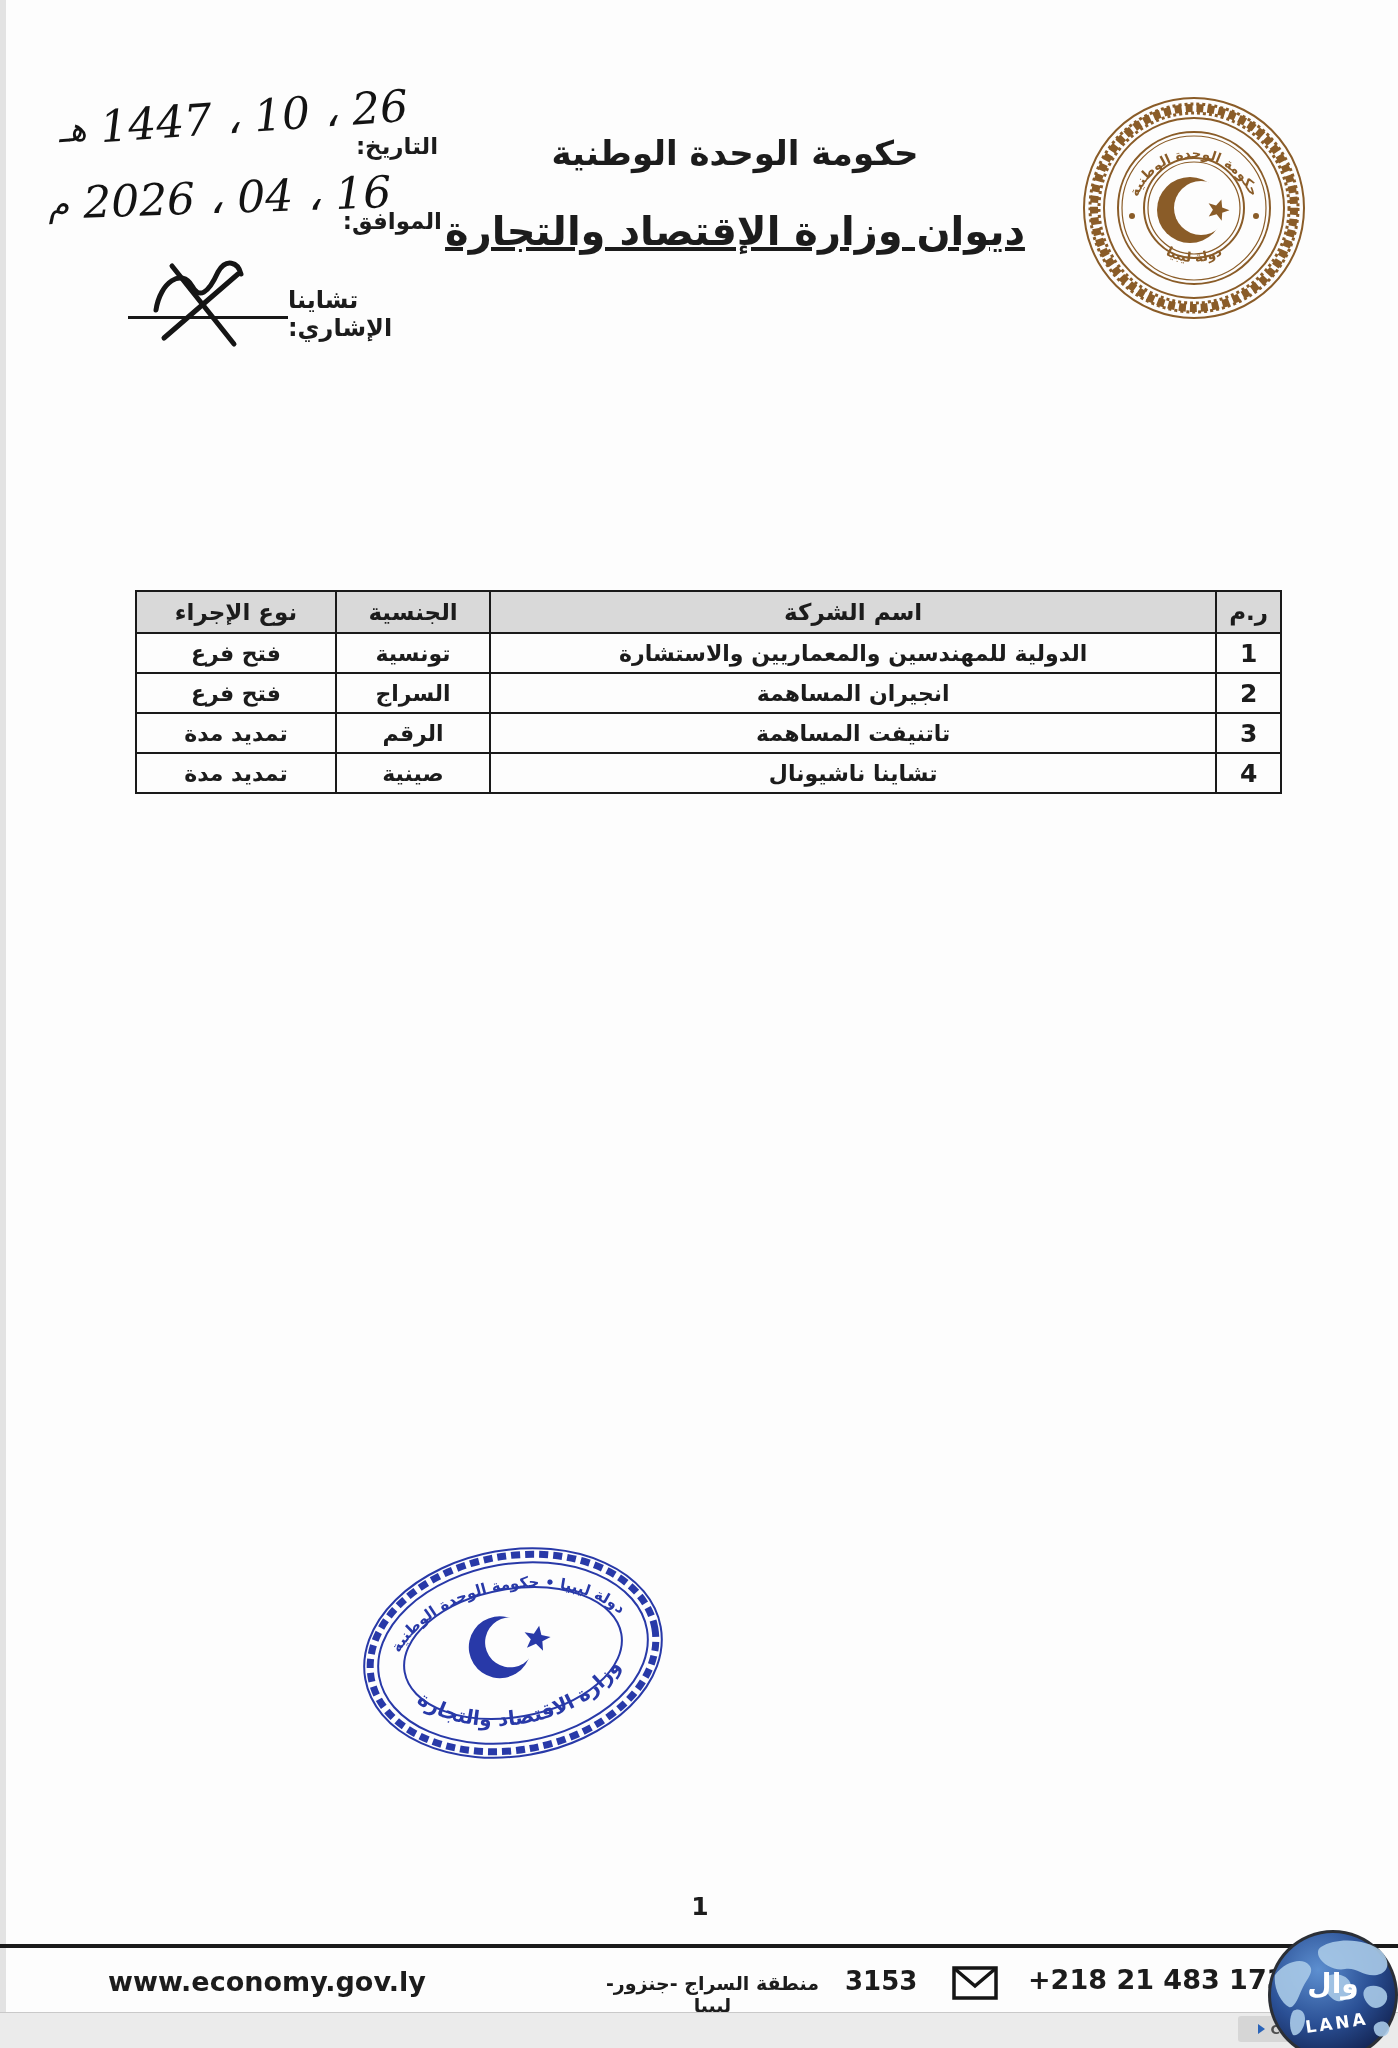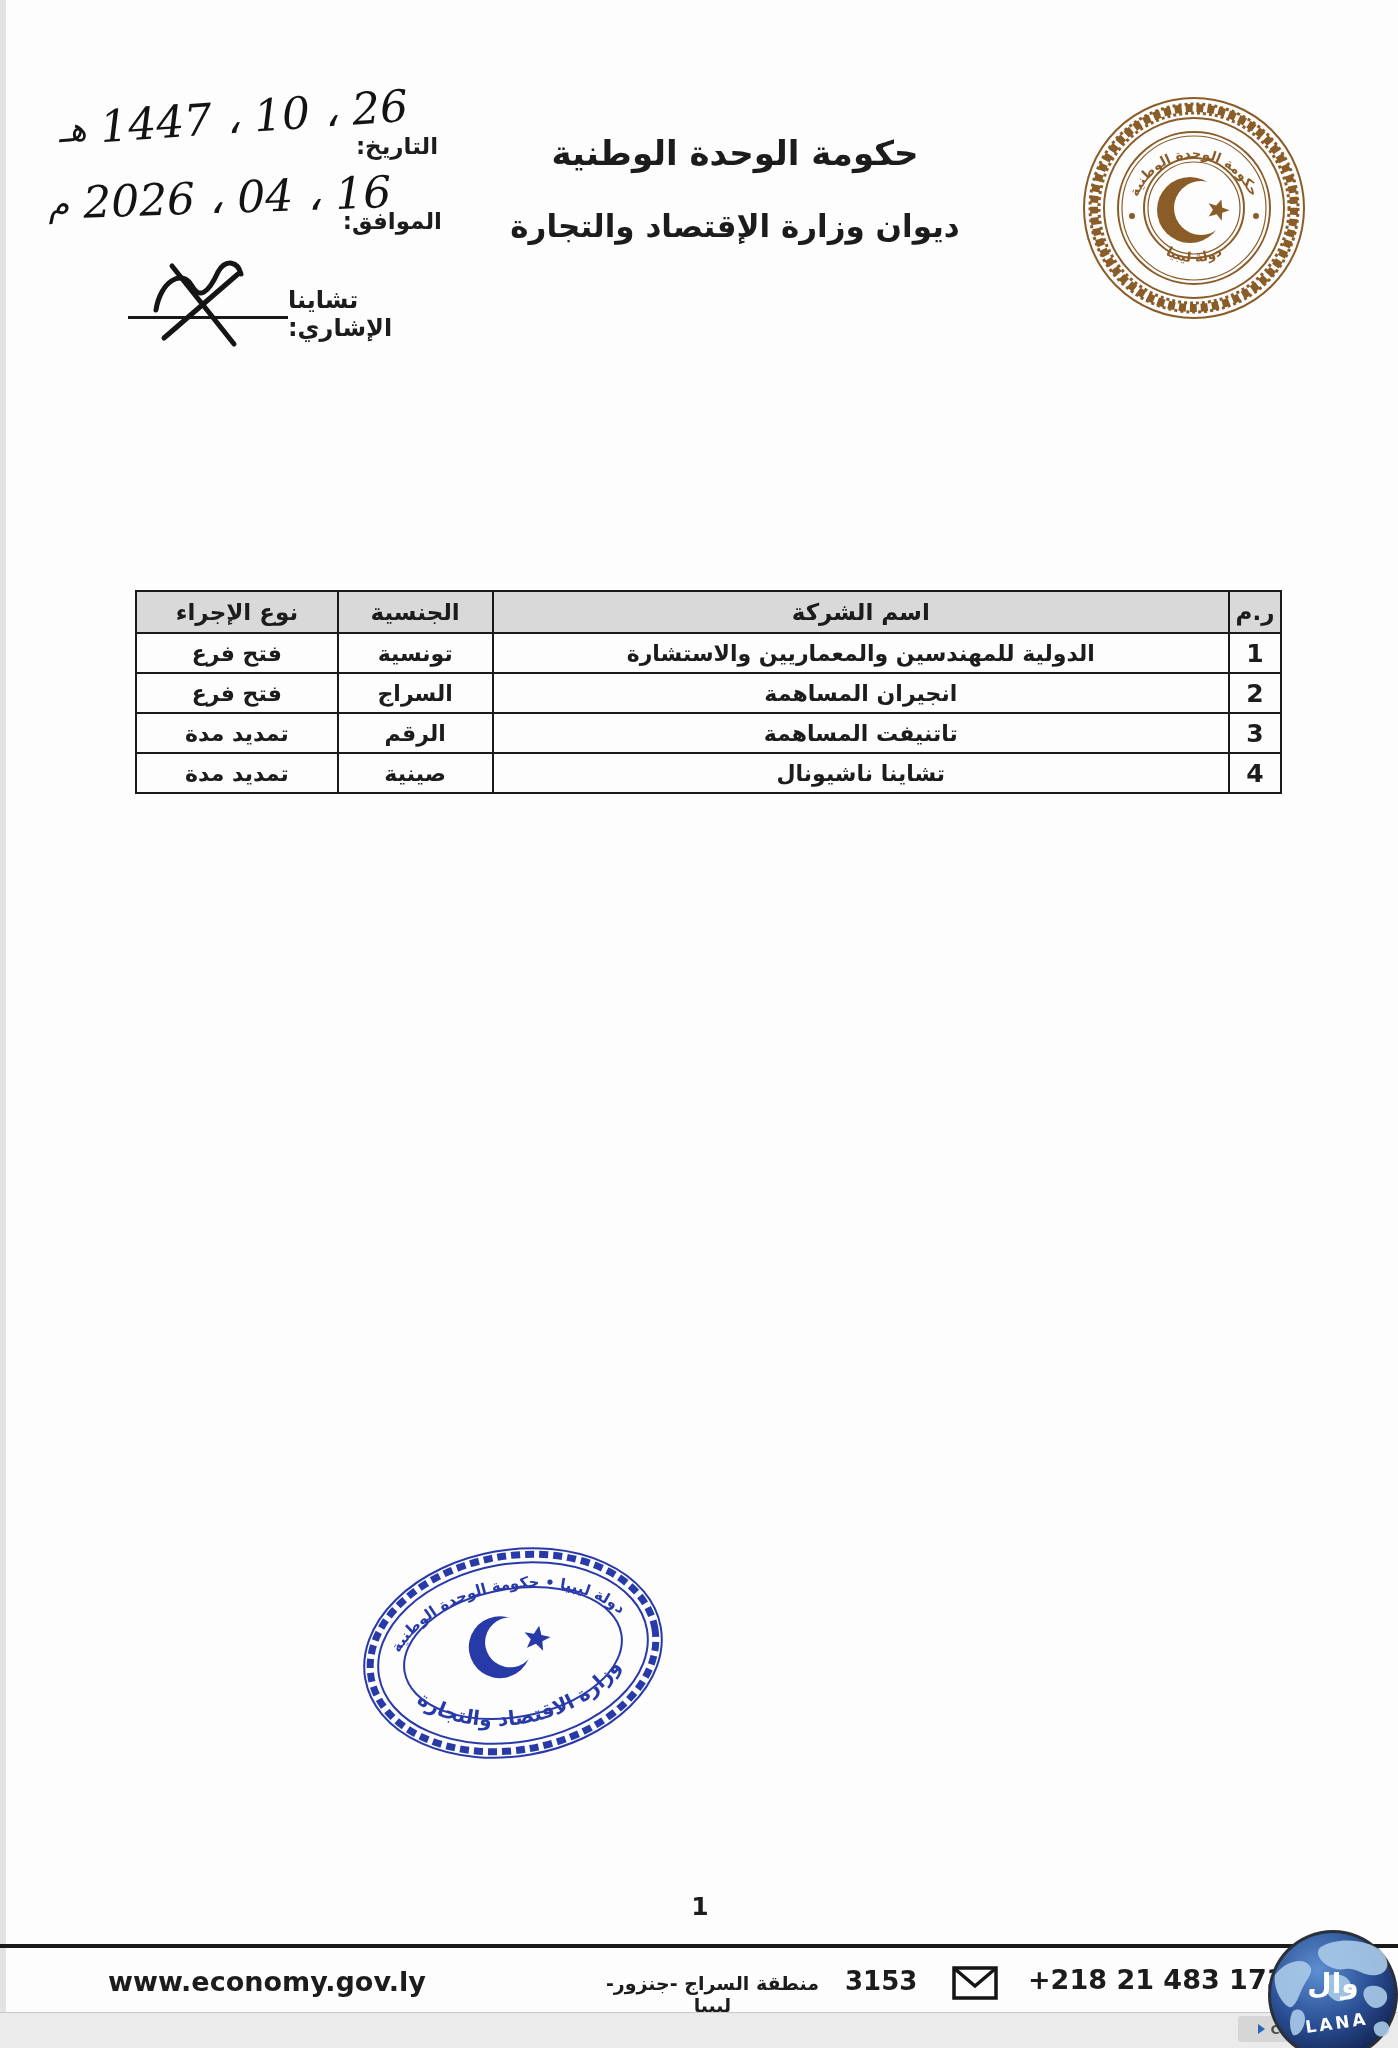--- a/index.html
+++ b/index.html
@@ -7,21 +7,21 @@
         font-family:"DejaVu Sans",sans-serif;color:#1c1c1c;}
   .abs{position:absolute;}
   .rtl{direction:rtl;}
 
   
   .edge-left{left:0;top:0;width:6px;height:2048px;background:#e3e3e3;}
   .edge-bottom{left:0;top:2012px;width:1398px;height:36px;background:#ebebeb;border-top:1px solid #c9c9c9;}
 
   
   .gov-line1{left:425px;top:133px;width:620px;text-align:center;font-size:34px;font-weight:bold;}
-  .gov-line2{left:425px;top:208px;width:620px;text-align:center;font-size:31px;font-weight:bold;}
+  .gov-line2{left:425px;top:208px;width:620px;text-align:center;font-size:40px;font-weight:bold;text-decoration:underline;}
 
   .date-label{left:352px;top:133px;width:90px;font-size:23px;font-weight:bold;text-align:center;}
   .match-label{left:352px;top:208px;width:90px;font-size:23px;font-weight:bold;text-align:left;}
   .ref-label{left:288px;top:286px;width:170px;font-size:24px;font-weight:bold;text-align:left;}
 
   .hand{font-family:"DejaVu Serif",serif;font-style:italic;color:#131313;
         display:flex;direction:ltr;align-items:center;gap:14px;}
   .hand .era{font-size:34px;}
   .hand .nums{font-size:44px;letter-spacing:3px;white-space:nowrap;}
   .hand1{left:58px;top:92px;transform:rotate(-4deg);}
@@ -30,21 +30,21 @@
   .ref-line{left:128px;top:316px;width:160px;height:0;border-bottom:3px solid #181818;}
   .scribble{left:138px;top:252px;overflow:visible;}
 
   .seal-svg{left:1078px;top:92px;overflow:visible;}
 
   
   .doc-title{left:255px;top:486px;width:800px;text-align:center;font-size:27px;font-weight:bold;}
 
   
   .companies{left:135px;top:590px;width:1147px;border-collapse:collapse;direction:rtl;}
-  .companies th,.companies td{border:2px solid #1a1a1a;text-align:center;vertical-align:middle;padding:0 4px;}
+  .companies th,.companies td{border:2px solid #1a1a1a;text-align:center;vertical-align:middle;padding:0 12px;}
   .companies th{height:40px;background:#d9d9d9;font-size:23px;font-weight:bold;}
   .companies td{height:38px;font-size:22px;font-weight:bold;}
   .col-num{width:52px;}
   .col-company{width:738px;}
   .col-nat{width:155px;}
   .col-action{width:202px;}
   .companies td.num-cell{font-size:25px;}
 
   .stamp-svg{left:358px;top:1538px;overflow:visible;}
 

